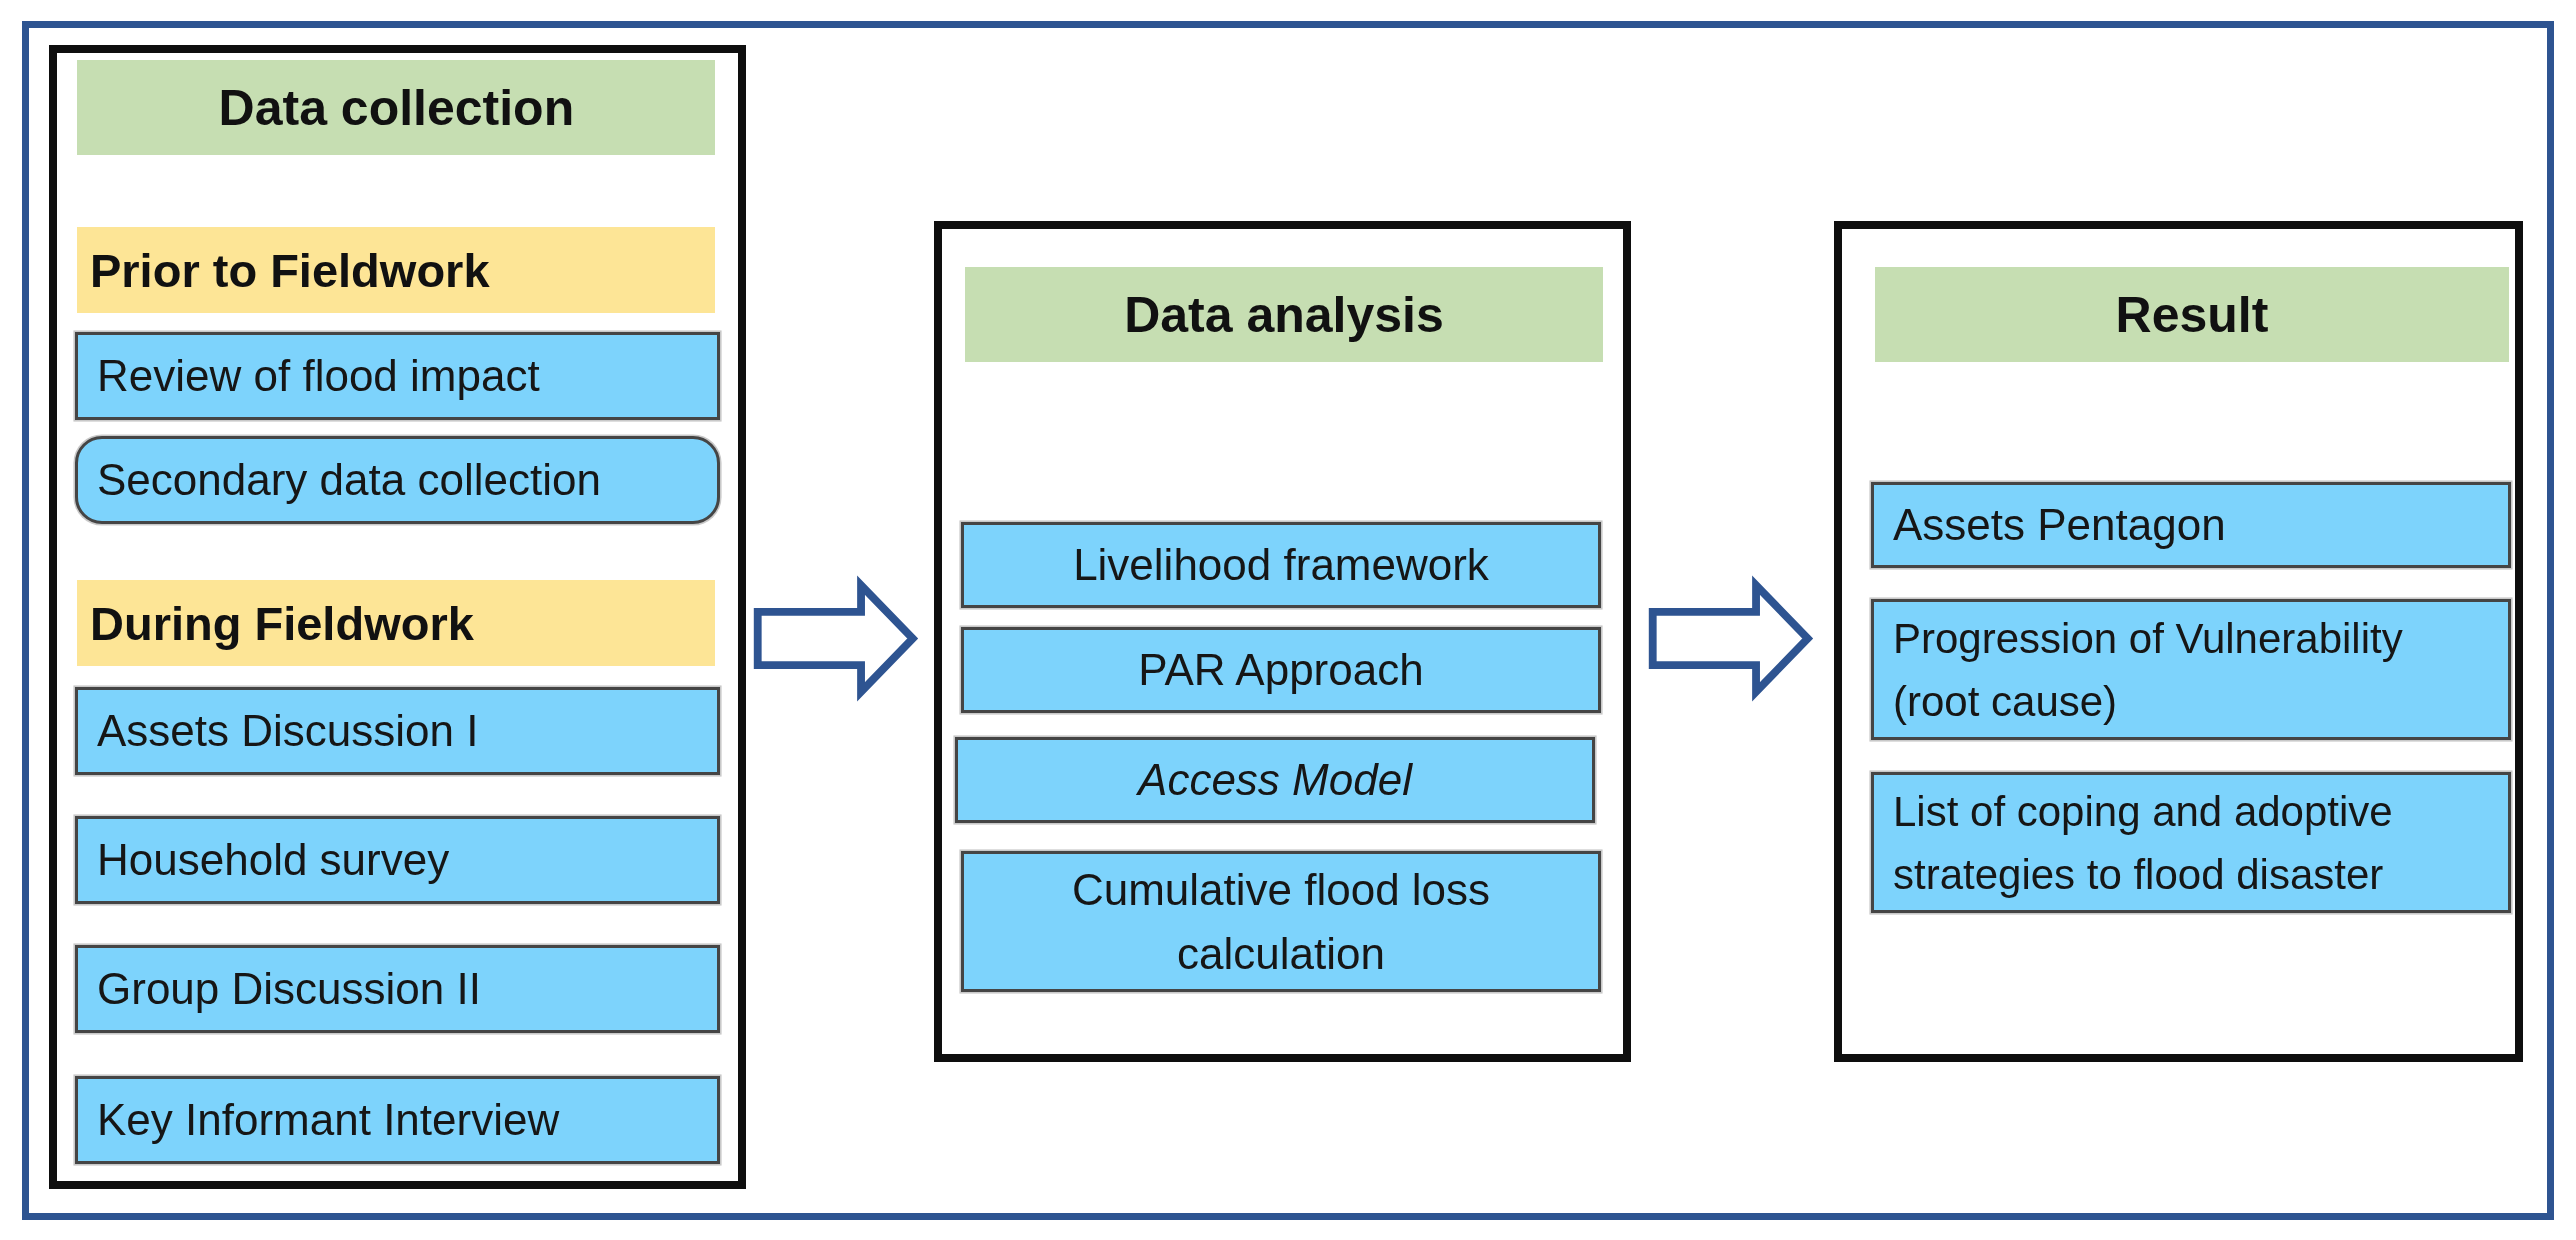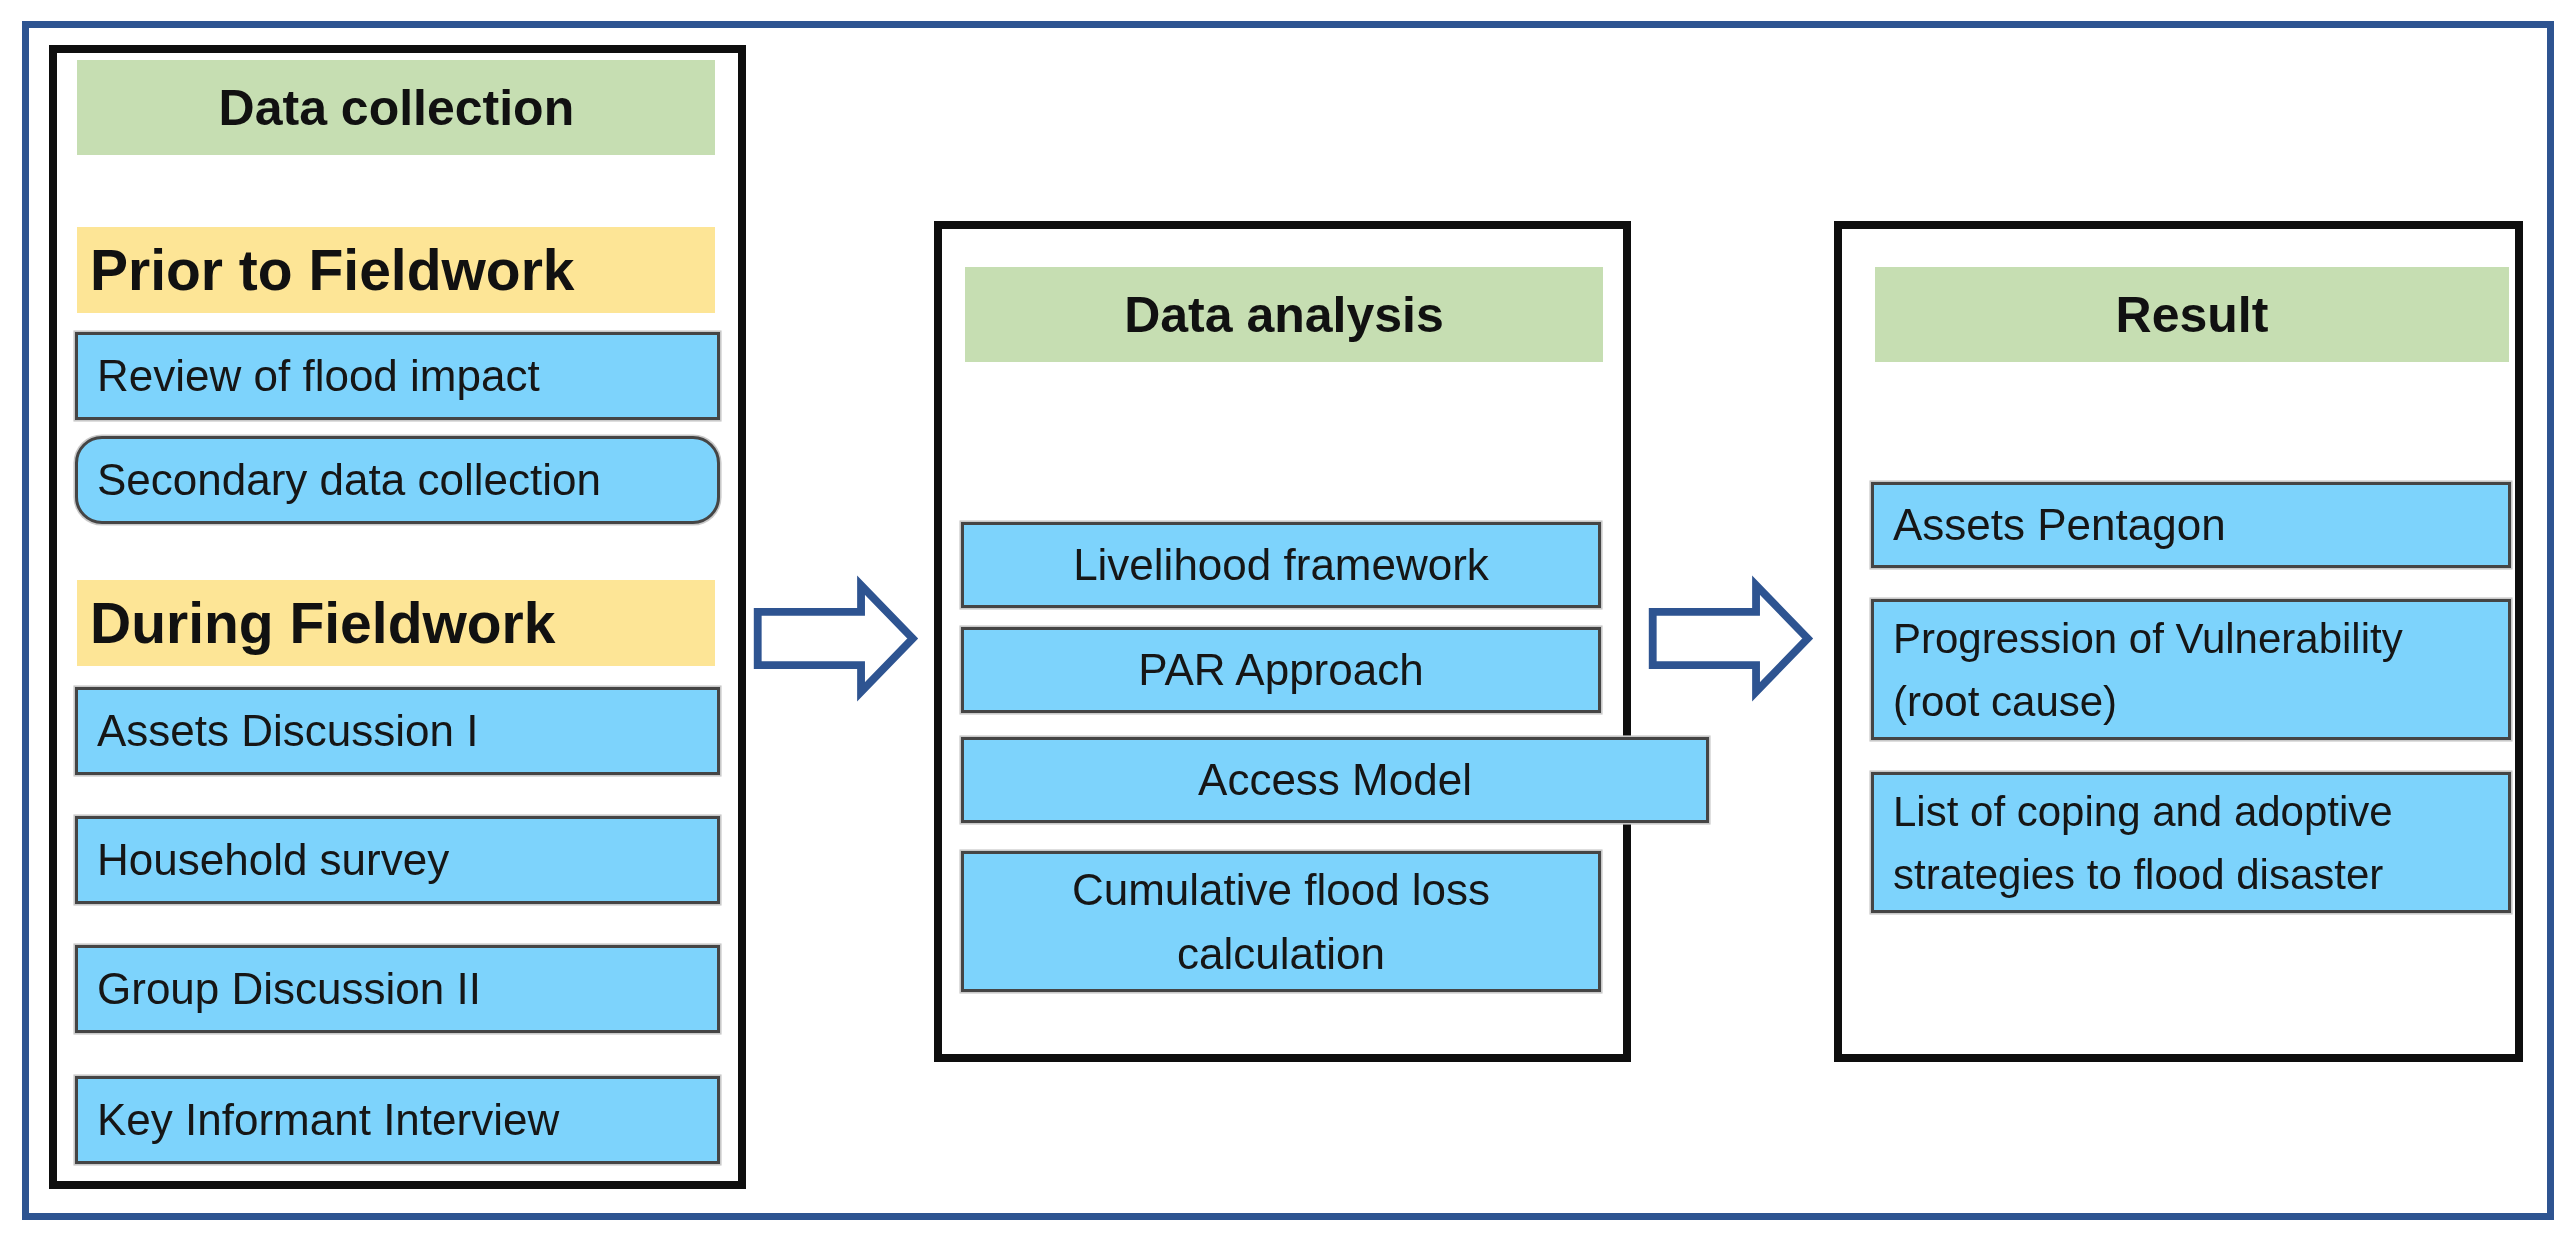--- a/index.html
+++ b/index.html
@@ -14,21 +14,21 @@
   .col{
     position:absolute;border:8.6px solid #0e0e0e;background:#ffffff;box-sizing:border-box;
   }
   .hdr{
     position:absolute;background:var(--header_green,#c6deb2);
     font-weight:bold;font-size:50px;color:#111;
     display:flex;align-items:center;justify-content:center;text-align:center;
   }
   .sub{
     position:absolute;background:var(--subheader_yellow,#fde596);
-    font-weight:bold;font-size:57px;color:#111;
+    font-weight:bold;font-size:47px;color:#111;
     display:flex;align-items:center;padding-left:12.6px;box-sizing:border-box;
   }
   .ibox{
     position:absolute;background:#7dd3fc;
     border:3.1px solid #454545;box-shadow:0 0 0 1.6px #c9c9c9;
     box-sizing:border-box;font-size:44px;line-height:1.45;color:#161616;
     display:flex;align-items:center;
   }
   .ibox.left{padding:0 7.8px 0 19px;}
   .ibox.center{justify-content:center;text-align:center;padding:0 7.8px;}
@@ -66,21 +66,21 @@
     <polygon points="6,42 138,42 138,8 204,76 138,144 138,110 6,110" fill="#ffffff" style="stroke:var(--frame_blue,#2e5491);" stroke-width="10" stroke-linejoin="miter"></polygon>
   </svg>
 
   <section class="col" style="left:934px;top:221px;width:697px;height:841px;">
     <header class="hdr" style="left:23px;top:38px;width:638px;height:95px;">Data analysis</header>
 
     <div class="ibox center" style="left:19px;top:293px;width:640px;height:86px;">Livelihood framework</div>
 
     <div class="ibox center" style="left:19px;top:398px;width:640px;height:86px;">PAR Approach</div>
 
-    <div class="ibox center" style="left:19px;top:508px;width:748px;height:86px;">Access Model</div>
+    <div class="ibox center" style="left:13px;top:508px;width:640px;height:86px;font-style:italic;">Access Model</div>
 
     <div class="ibox center" style="left:19px;top:622px;width:640px;height:141px;">Cumulative flood loss calculation</div>
   </section>
 
   <svg class="arrow" style="left:1648px;top:579px;" width="166" height="119" viewBox="0 0 212 152">
     <polygon points="6,42 138,42 138,8 204,76 138,144 138,110 6,110" fill="#ffffff" style="stroke:var(--frame_blue,#2e5491);" stroke-width="10" stroke-linejoin="miter"></polygon>
   </svg>
 
   <section class="col" style="left:1834px;top:221px;width:689px;height:841px;">
     <header class="hdr" style="left:33px;top:38px;width:634px;height:95px;">Result</header>

